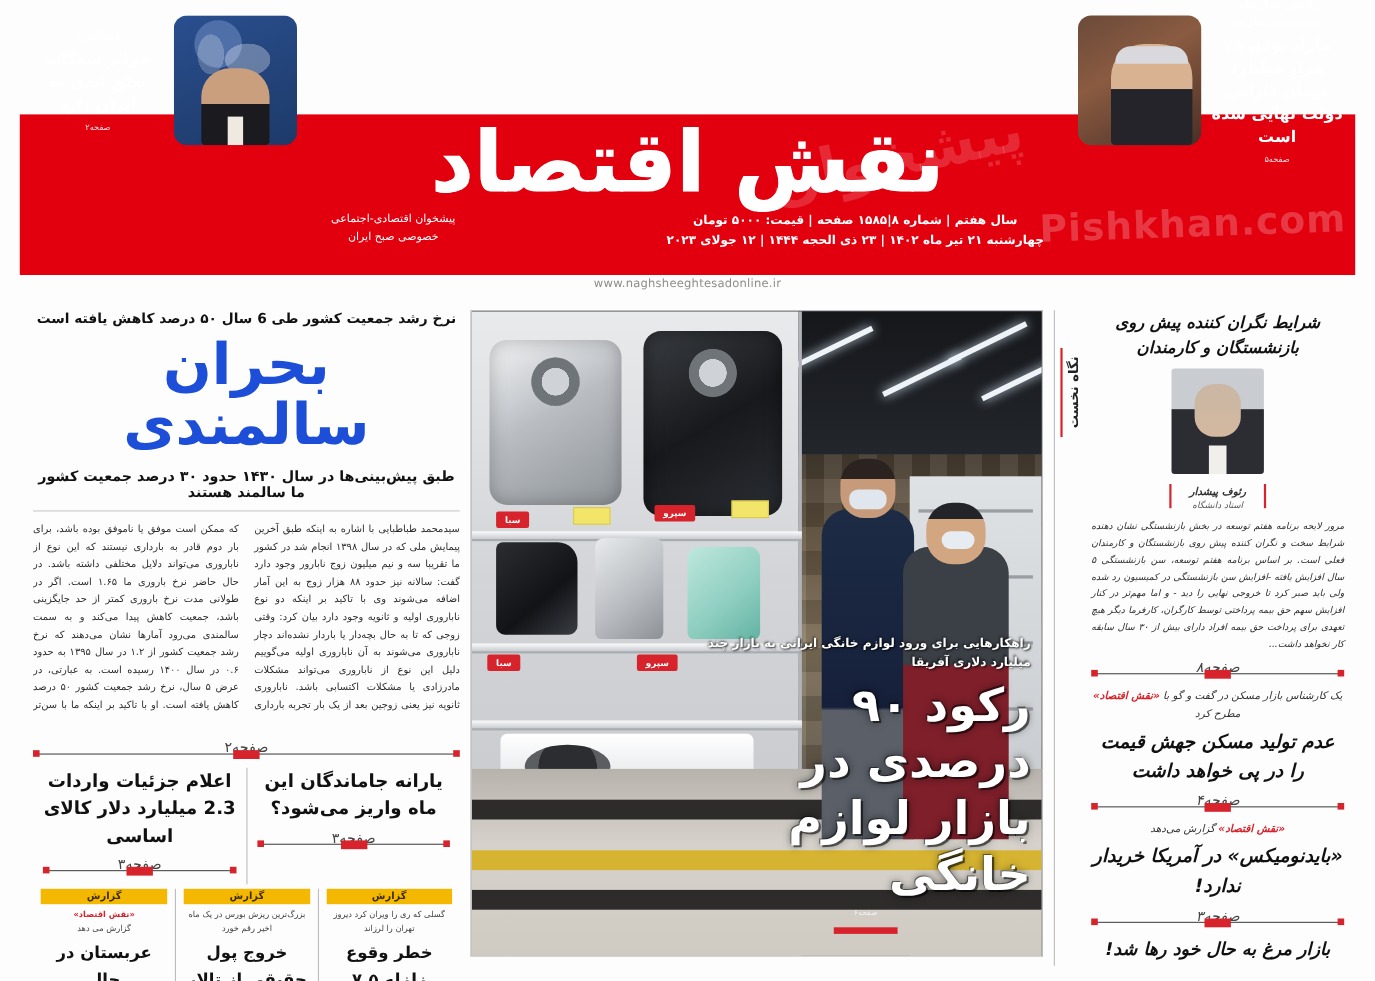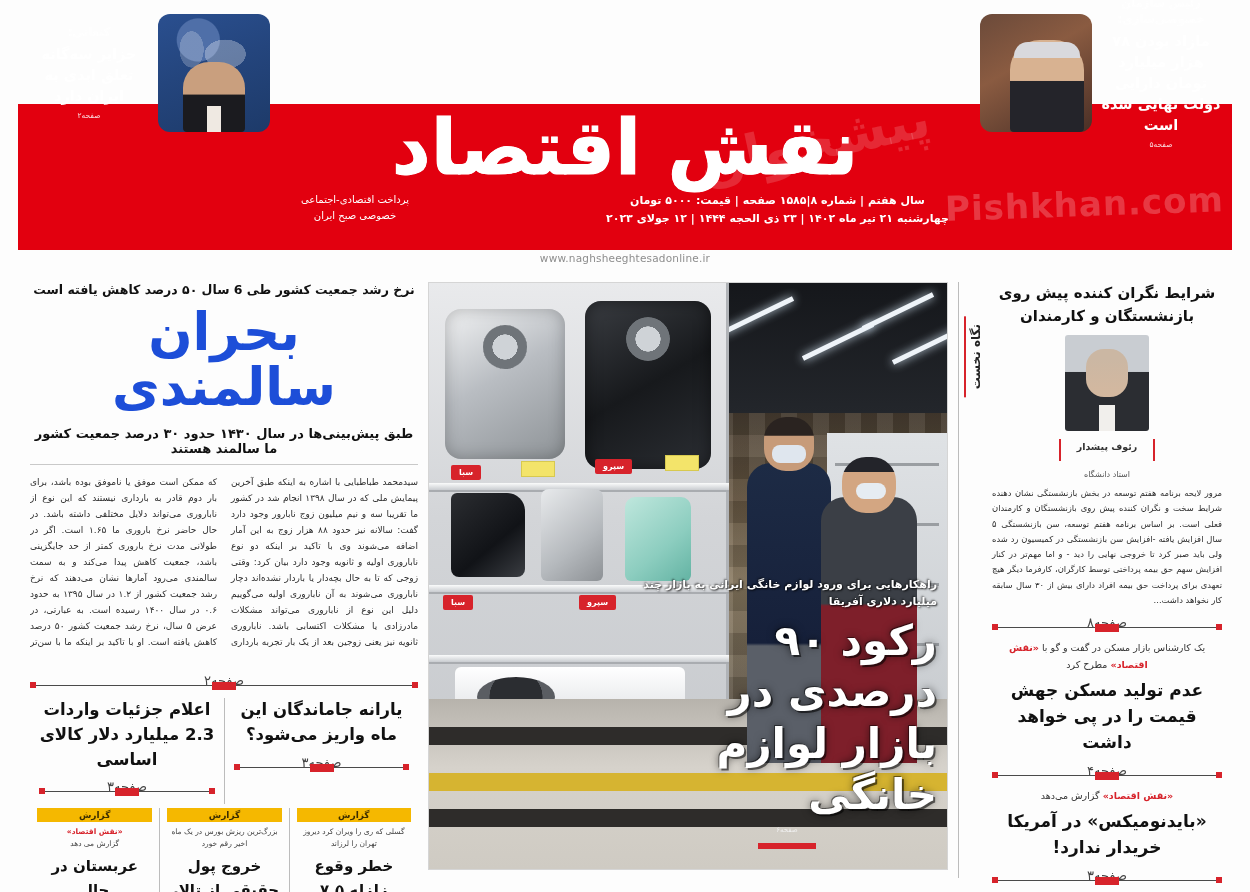--- a/index.html
+++ b/index.html
@@ -563,20 +563,21 @@
     font-weight: bold;
     color: #222;
     border-right: 2px solid #d7232b;
     padding: 8px 3px 8px 0;
     letter-spacing: 1px;
   }
   .left-inner {
     flex: 1 1 auto;
     padding: 0 10px 0 4px;
     text-align: center;
+    font-style: italic;
   }
   .op-title {
     font-size: 15px;
     font-weight: bold;
     line-height: 1.5;
     color: #111;
     margin-bottom: 8px;
   }
   .op-photo {
     width: 84px; height: 96px;
@@ -600,21 +601,21 @@
   .op-name {
     font-size: 9.5px; font-weight: bold; color: #333;
     position: relative; display: inline-block; padding: 0 18px;
   }
   .op-name::before, .op-name::after {
     content: ""; position: absolute; top: -2px;
     width: 2px; height: 22px; background: #d7232b;
   }
   .op-name::before { right: 0; }
   .op-name::after { left: 0; }
-  .op-role { font-size: 8px; color: #555; margin-top: 16px; }
+  .op-role { font-size: 8px; color: #555; margin-top: 1px; }
   .op-body {
     margin-top: 7px;
     font-size: 8.4px;
     line-height: 1.82;
     text-align: justify;
     color: #2c2c2c;
   }
   .lt-kicker {
     font-size: 9.5px;
     line-height: 1.7;
@@ -664,21 +665,21 @@
   </div>
 
   <div class="logo-block">
     <div class="logo-word">نقش اقتصاد</div>
     <div class="logo-meta">
       <div class="logo-meta-col">
         <div class="logo-meta-line">سال هفتم | شماره ۸|۱۵۸۵ صفحه | قیمت: ۵۰۰۰ تومان</div>
         <div class="logo-meta-line">چهارشنبه ۲۱ تیر ماه ۱۴۰۲ | ۲۳ ذی الحجه ۱۴۴۴ | ۱۲ جولای ۲۰۲۳</div>
       </div>
       <div class="logo-meta-col">
-        <div class="logo-meta-line small">پرداخت اقتصادی-اجتماعی</div>
+        <div class="logo-meta-line small">پیشخوان اقتصادی-اجتماعی</div>
         <div class="logo-meta-line small">خصوصی صبح ایران</div>
       </div>
     </div>
   </div>
 
   <div class="site-url">www.naghsheeghtesadonline.ir</div>
 
   <div class="body-area">
 
     <div class="col-main">

